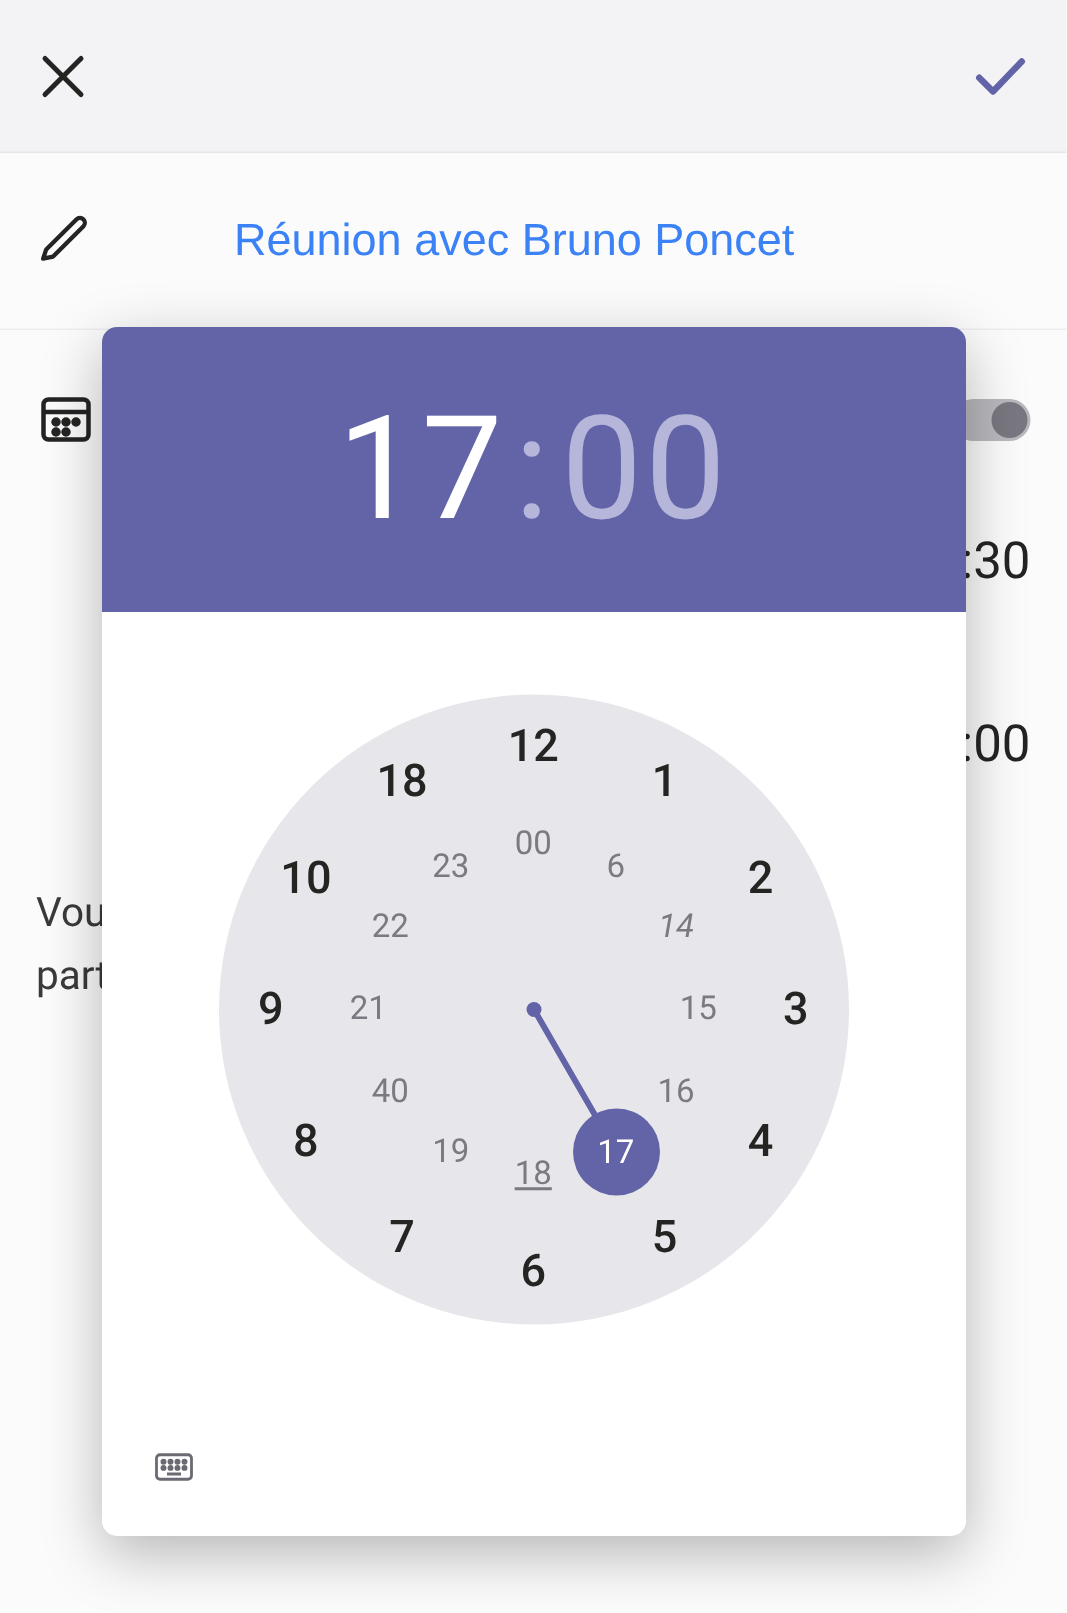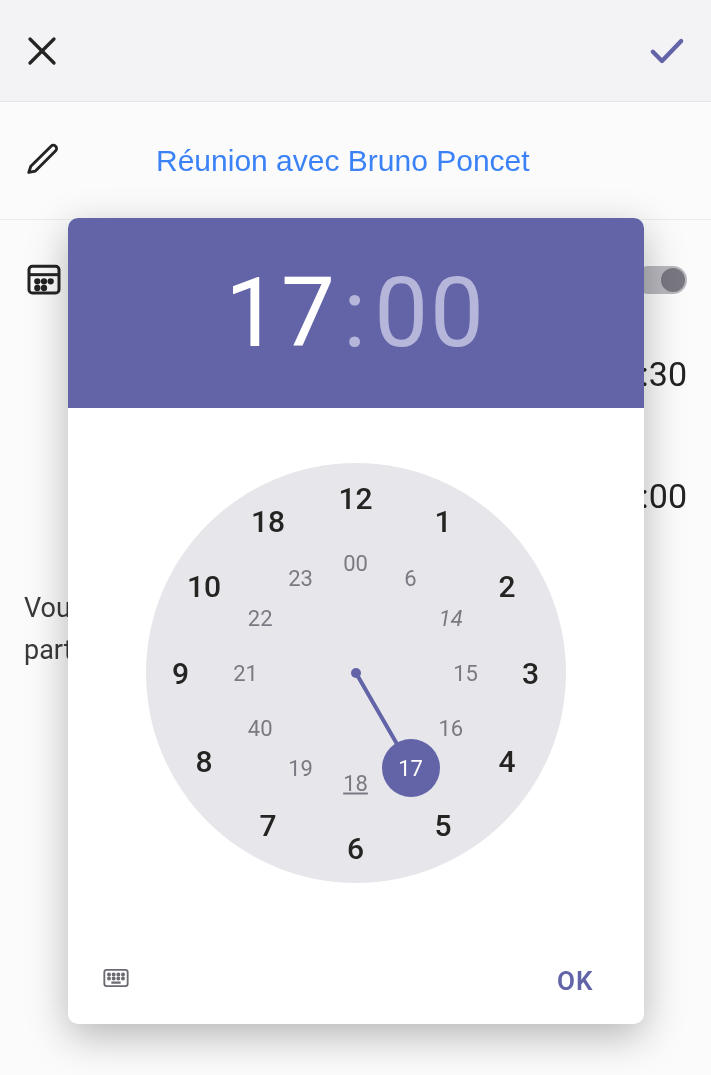--- a/index.html
+++ b/index.html
@@ -153,17 +153,16 @@
             <circle cx="14" cy="9" r="0.9" fill="#6a6a72"></circle>
             <circle cx="18" cy="9" r="0.9" fill="#6a6a72"></circle>
             <circle cx="6" cy="12.5" r="0.9" fill="#6a6a72"></circle>
             <circle cx="10" cy="12.5" r="0.9" fill="#6a6a72"></circle>
             <circle cx="14" cy="12.5" r="0.9" fill="#6a6a72"></circle>
             <circle cx="18" cy="12.5" r="0.9" fill="#6a6a72"></circle>
             <line x1="8" y1="16" x2="16" y2="16" stroke-width="1.8"></line>
           </svg>
       </span>
       <span class="spacer"></span>
-      <span class="btn">OK</span>
     </div>
 
   </div>
 </div>
 
 </body></html>

